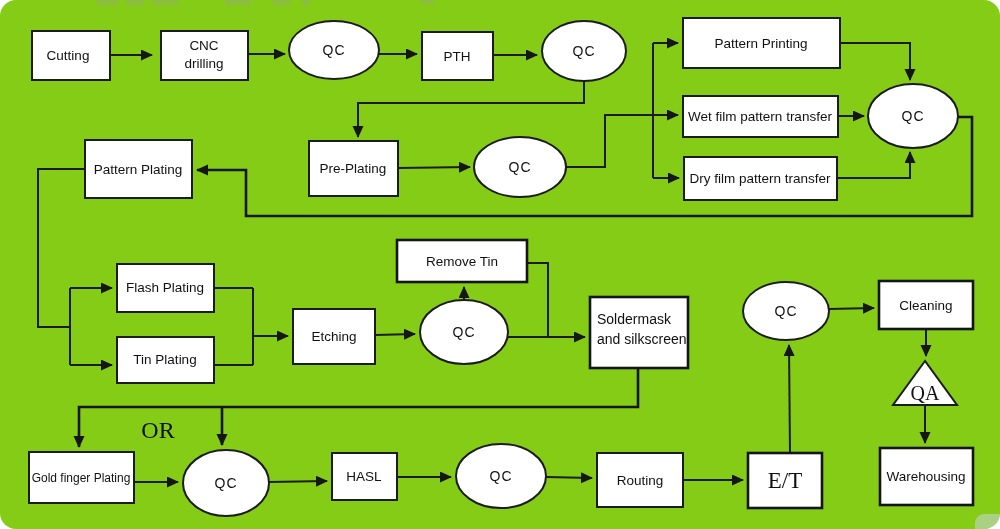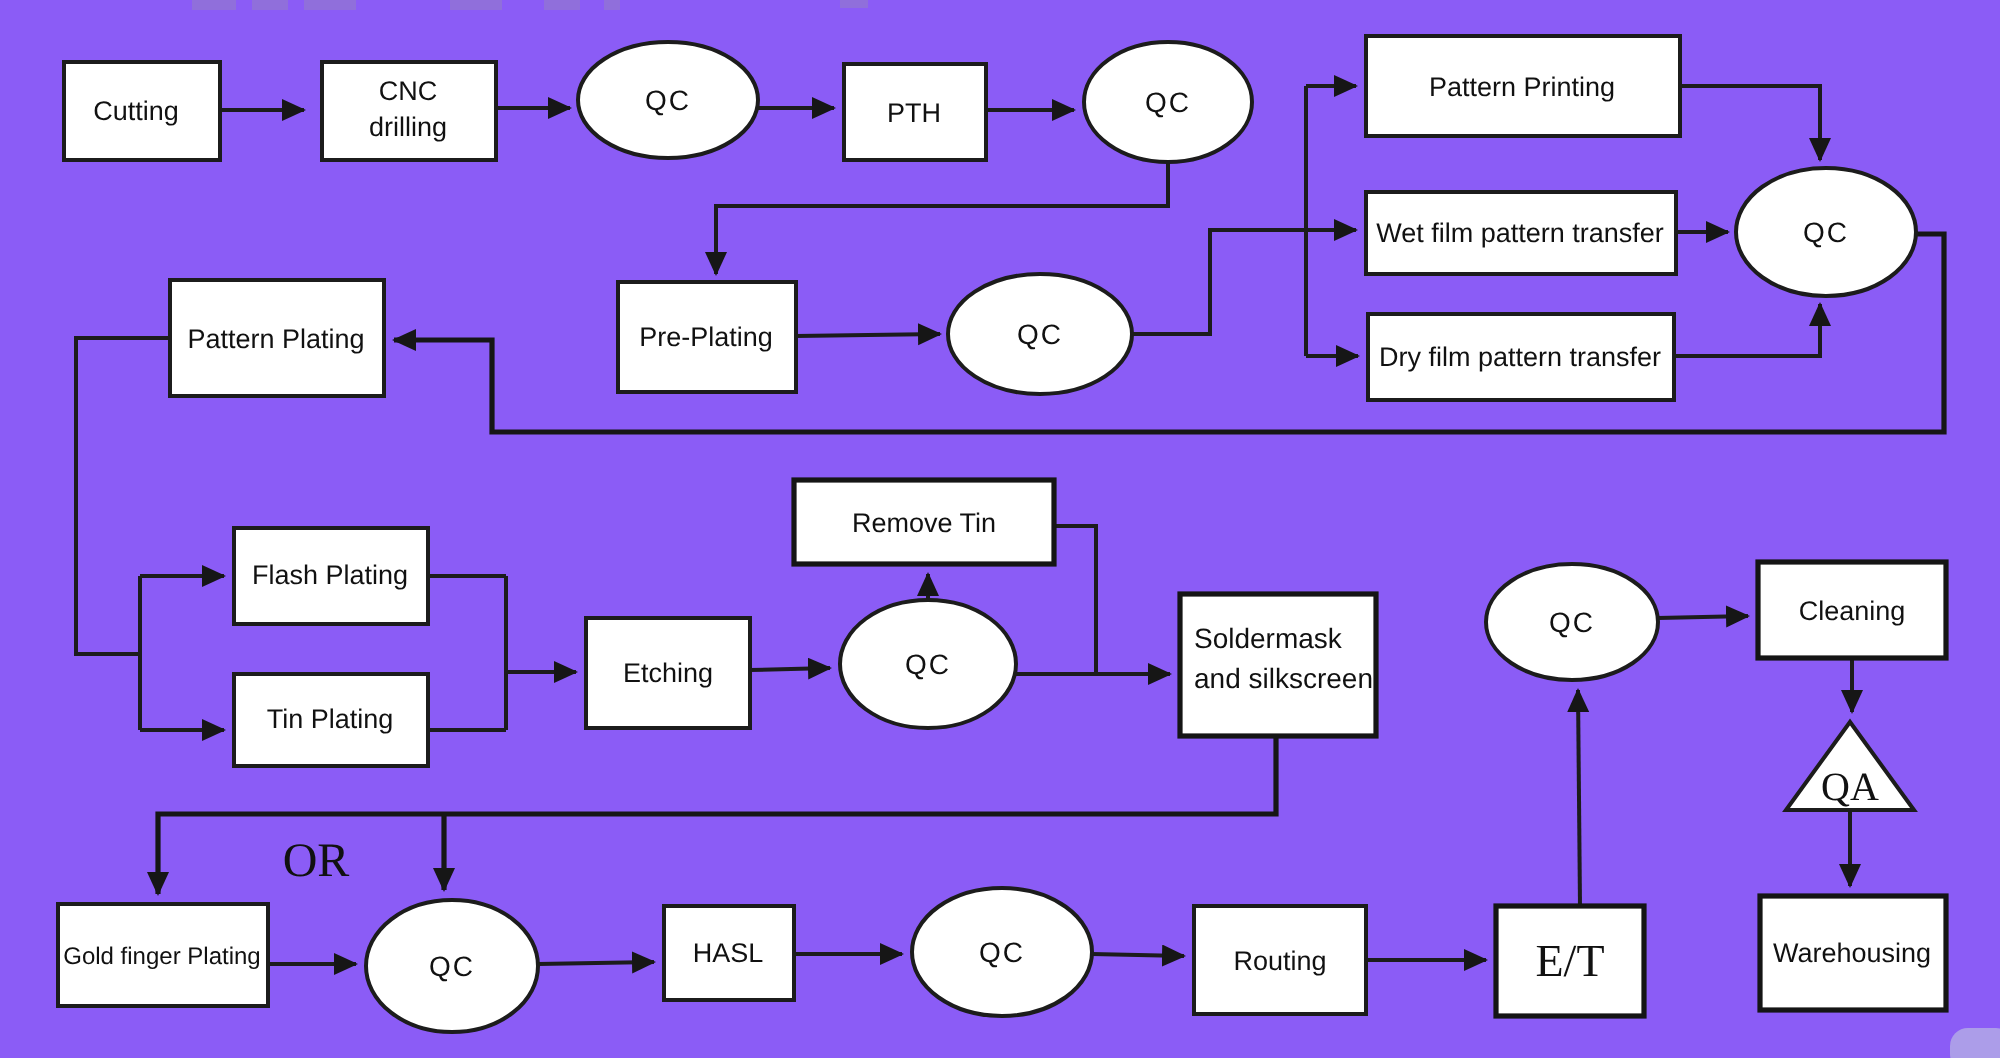--- a/index.html
+++ b/index.html
@@ -1,17 +1,17 @@
 <!DOCTYPE html>
 <html><head>
 <meta charset="utf-8">
 <style>
   html,body{margin:0;padding:0;background:#ffffff;}
-  .stage{position:relative;width:1000px;height:529px;background:#8b5cf6;overflow:hidden;
-         font-family:"Liberation Sans",sans-serif;}
+  .stage{position:relative;width:1000px;height:529px;background:#84cc16;overflow:hidden;
+         font-family:"Liberation Sans",sans-serif;border-radius:16px;}
   svg{display:block;}
   .box{fill:#ffffff;stroke:#1c1c1c;stroke-width:2px;}
   .box-heavy{fill:#ffffff;stroke:#151515;stroke-width:2.6px;}
   .oval{fill:#ffffff;stroke:#1c1c1c;stroke-width:2px;}
   .tri{fill:#ffffff;stroke:#1c1c1c;stroke-width:2px;}
   .edge{fill:none;stroke:#1c1c1c;stroke-width:2px;}
   .edge-heavy{fill:none;stroke:#161616;stroke-width:2.6px;}
   .lbl{font-family:"Liberation Sans",sans-serif;font-size:13.5px;fill:#111111;text-anchor:middle;}
   .lbl-sm{font-family:"Liberation Sans",sans-serif;font-size:12px;fill:#111111;text-anchor:middle;}
   .lbl-left{font-family:"Liberation Sans",sans-serif;font-size:14px;fill:#111111;text-anchor:start;}

